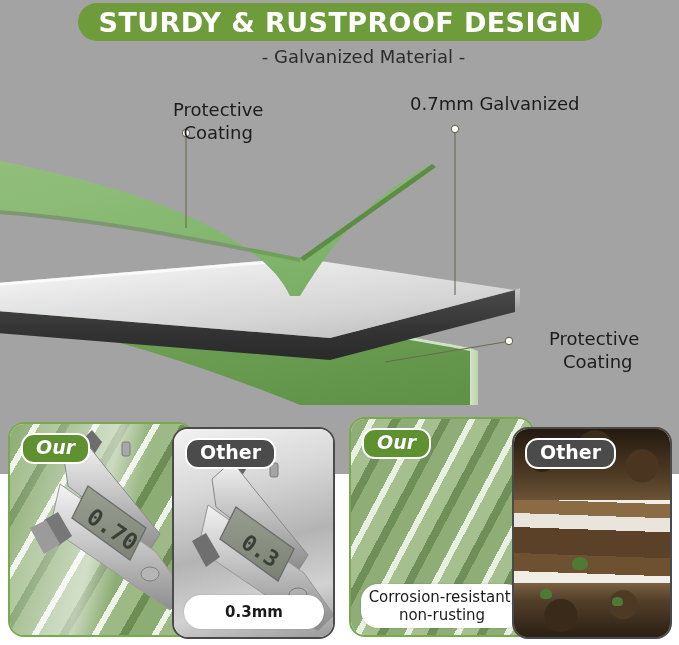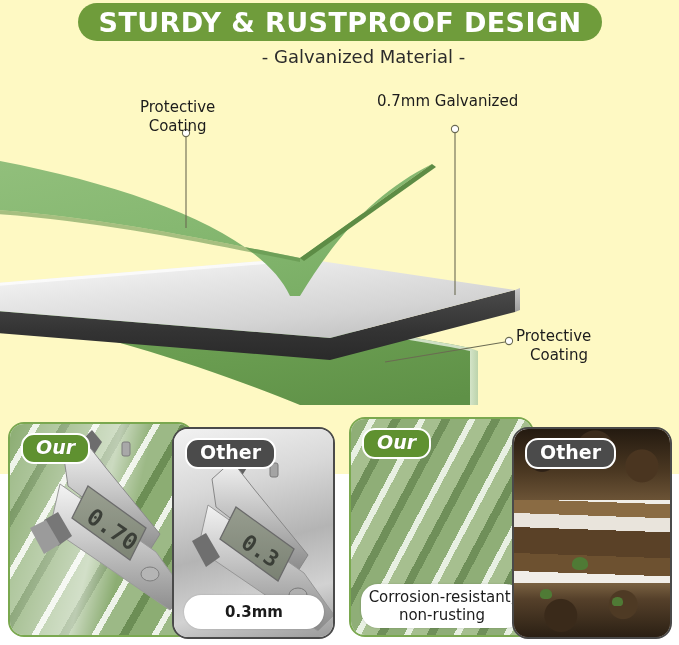--- a/index.html
+++ b/index.html
@@ -10,21 +10,21 @@
     height: 645px;
     background: #ffffff;
     font-family: "Liberation Sans", sans-serif;
     overflow: hidden;
   }
 
   #page {
     position: relative;
     width: 679px;
     height: 474px;
-    background: #fef9c3;
+    background: #a3a3a3;
   }
 
   
   #header {
     position: absolute;
     left: 0; top: 0;
     width: 679px;
     height: 80px;
   }
   #title-banner {
@@ -64,24 +64,25 @@
     position: absolute;
     left: 0; top: 80px;
     width: 679px;
     height: 325px;
   }
   #diagram-svg { display: block; }
 
   .callout {
     position: absolute;
     color: #1c1c1c;
-    font-size: 15px;
+    font-size: 18px;
     line-height: 1.28;
     font-family: "DejaVu Sans", sans-serif;
     white-space: nowrap;
+    margin-left: 33px;
   }
   #callout-top-coating {
     left: 140px;
     top: 18px;
     text-align: center;
   }
   #callout-steel {
     left: 377px;
     top: 12px;
     text-align: right;

